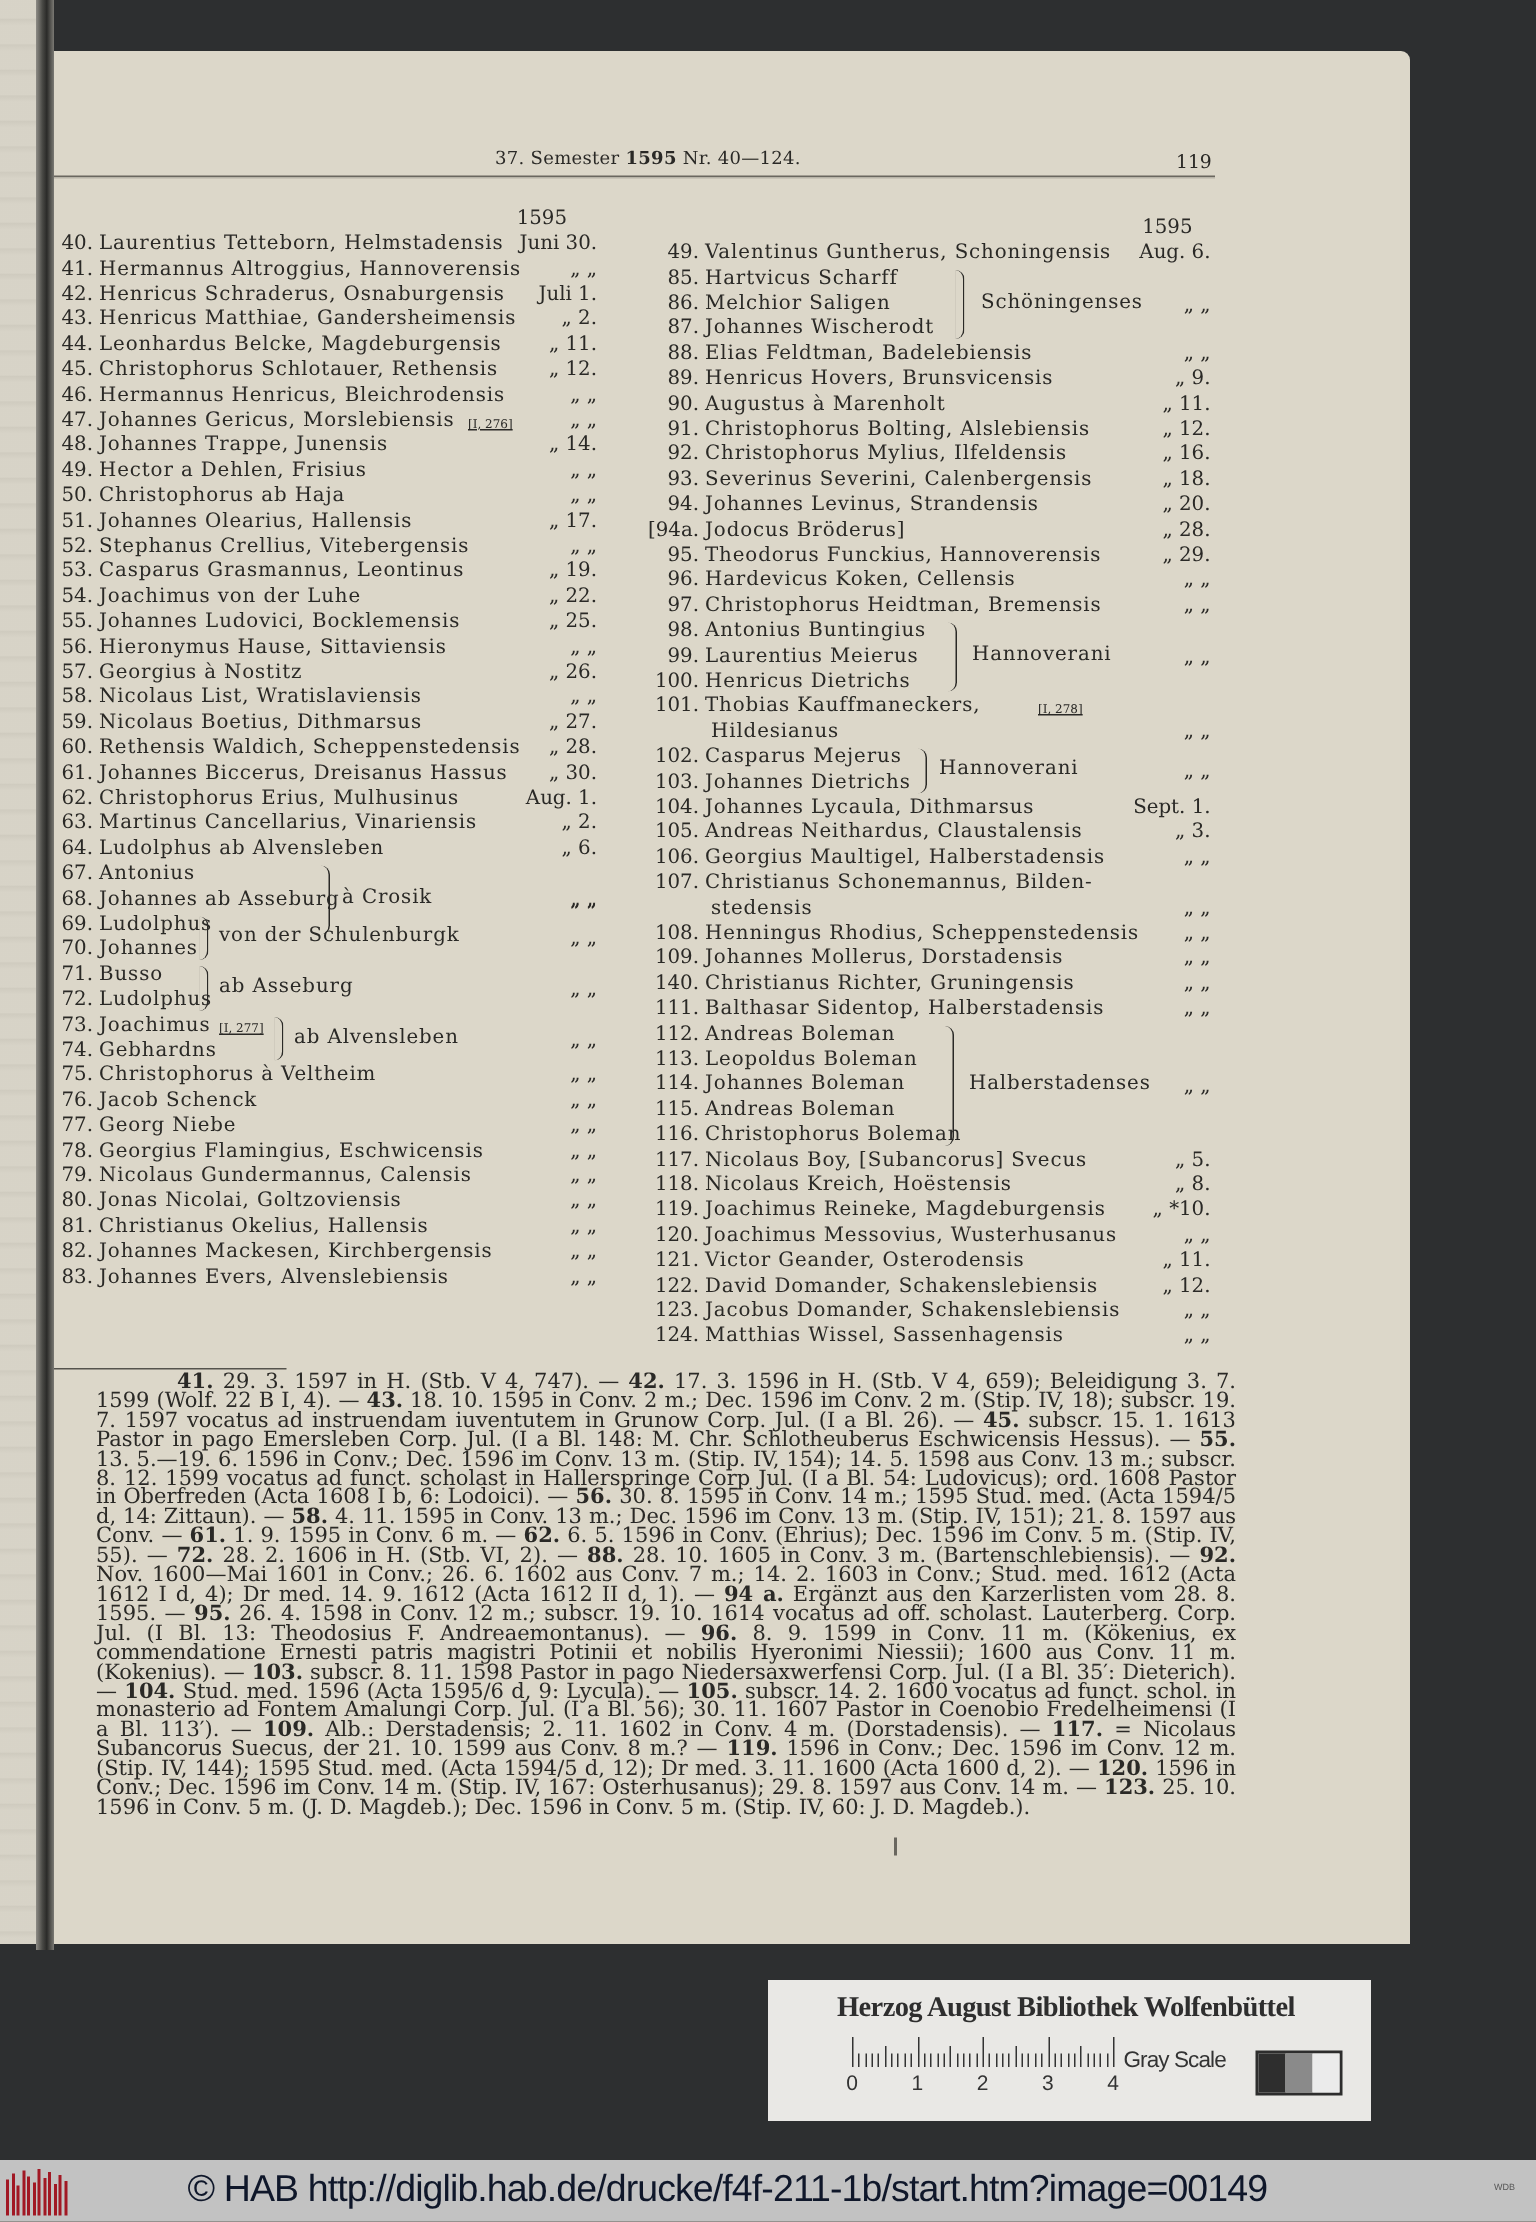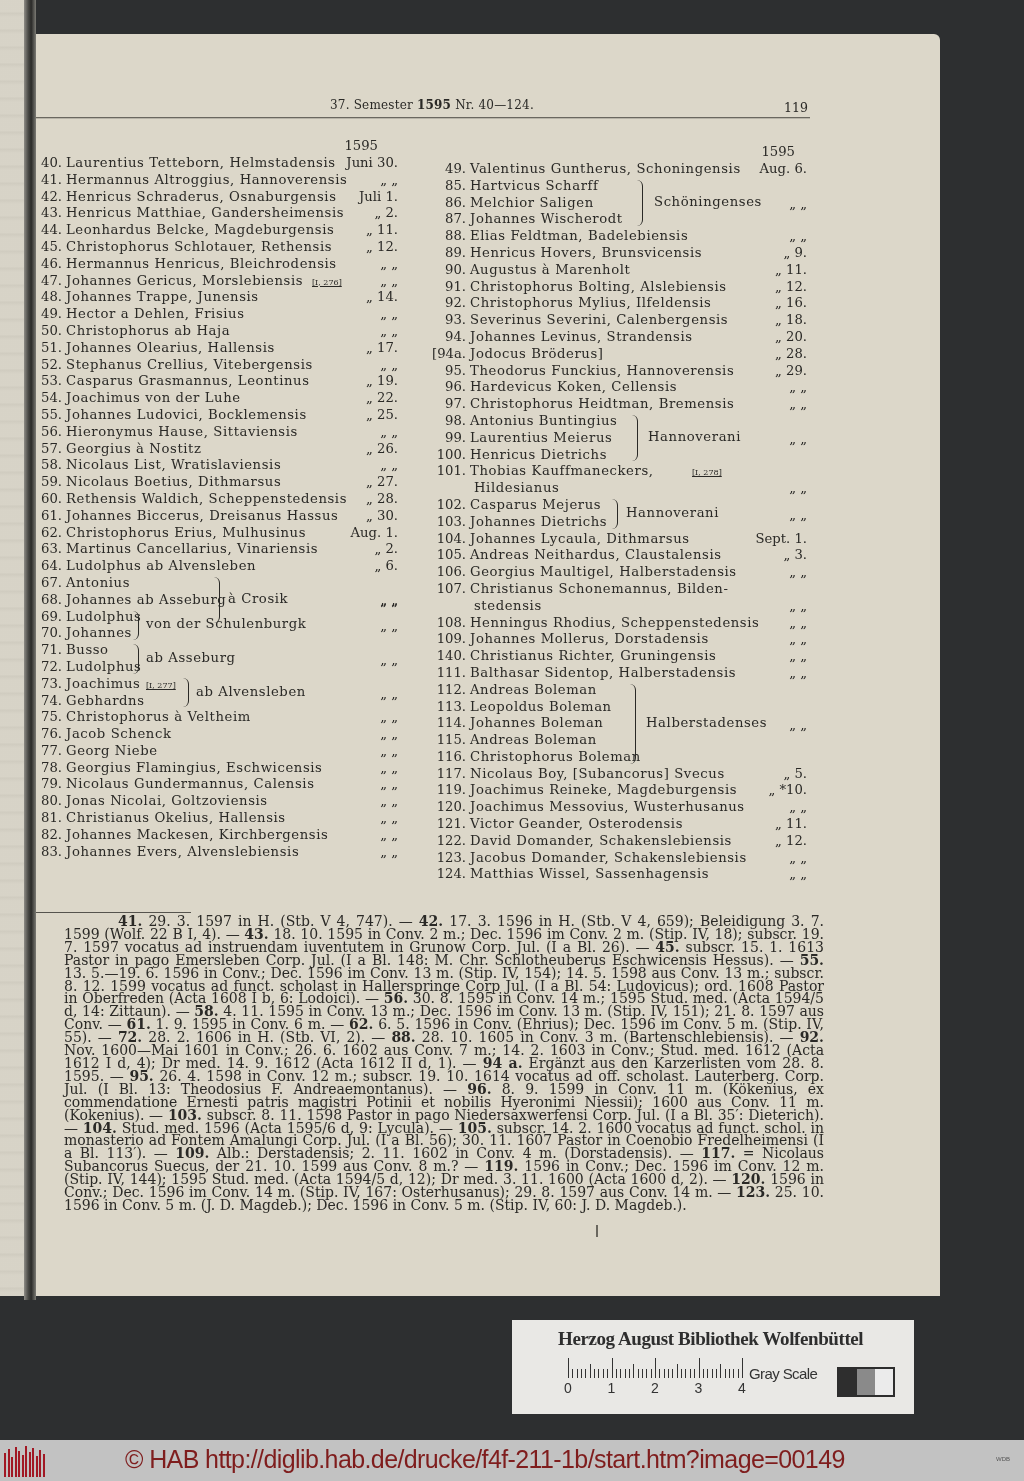--- a/index.html
+++ b/index.html
@@ -77,21 +77,21 @@
     .tick-label { position: absolute; bottom: 2px; font-family: "Liberation Sans", sans-serif; font-size: 14px; color: #333; transform: translateX(-50%); }
     .gray-scale-label { position: absolute; left: 237px; top: 45px; font-family: "Liberation Sans", sans-serif; font-size: 15px; color: #333; letter-spacing: -.6px; }
     .swatch { position: absolute; left: 325px; top: 47px; width: 54px; height: 26px; border: 2px solid #2d2d2d; display: flex; }
     .swatch span { flex: 1; }
     .footer {
       position: absolute; left: 0; top: 1440px; width: 1024px; height: 41px;
       background: #c2c2c2; font-family: "Liberation Sans", sans-serif;
     }
     .footer .logo { position: absolute; left: 4px; top: 5px; width: 42px; height: 32px; }
     .footer .logo i { position: absolute; bottom: 0; width: 2px; background: #a11824; }
-    .footer .credit { position: absolute; left: 125px; top: 5px; font-size: 25px; color: #7f1d1d; letter-spacing: -.6px; }
+    .footer .credit { position: absolute; left: 125px; top: 5px; font-size: 25px; color: #0f172a; letter-spacing: -.6px; }
     .footer .badge { position: absolute; right: 14px; top: 16px; font-size: 6px; color: #555; }
   </style>
 </head>
 <body>
 
 <div class="left-strip">
     <div class="ghost"></div>
   </div>
 <div class="page"></div>
 <div class="gutter"></div>
@@ -239,20 +239,21 @@
       <div class="row"><span class="num">113.</span><span class="name">Leopoldus Boleman</span></div>
       <div class="row"><span class="num">114.</span><span class="name">Johannes Boleman</span></div>
       <div class="row"><span class="num">115.</span><span class="name">Andreas Boleman</span></div>
       <div class="row"><span class="num">116.</span><span class="name">Christophorus Boleman</span></div>
       <div class="brace" style="left: 198px; top: 2px; height: 80px;"></div>
       <div class="group-label" style="left: 214px; top: 33px;">Halberstadenses</div>
       <div class="group-date" style="top: 35px;">„ „</div>
     </div>
   <div id="R-d">
       <div class="row"><span class="num">117.</span><span class="name">Nicolaus Boy, [Subancorus] Svecus</span><span class="date">„ 5.</span></div>
+      <div class="row"><span class="num">118.</span><span class="name">Nicolaus Kreich, Hoëstensis</span><span class="date">„ 8.</span></div>
       <div class="row"><span class="num">119.</span><span class="name">Joachimus Reineke, Magdeburgensis</span><span class="date">„ *10.</span></div>
       <div class="row"><span class="num">120.</span><span class="name">Joachimus Messovius, Wusterhusanus</span><span class="date">„ „</span></div>
       <div class="row"><span class="num">121.</span><span class="name">Victor Geander, Osterodensis</span><span class="date">„ 11.</span></div>
       <div class="row"><span class="num">122.</span><span class="name">David Domander, Schakenslebiensis</span><span class="date">„ 12.</span></div>
       <div class="row"><span class="num">123.</span><span class="name">Jacobus Domander, Schakenslebiensis</span><span class="date">„ „</span></div>
       <div class="row"><span class="num">124.</span><span class="name">Matthias Wissel, Sassenhagensis</span><span class="date">„ „</span></div>
     </div>
 </div>
 
 <div class="fn-rule"></div>

